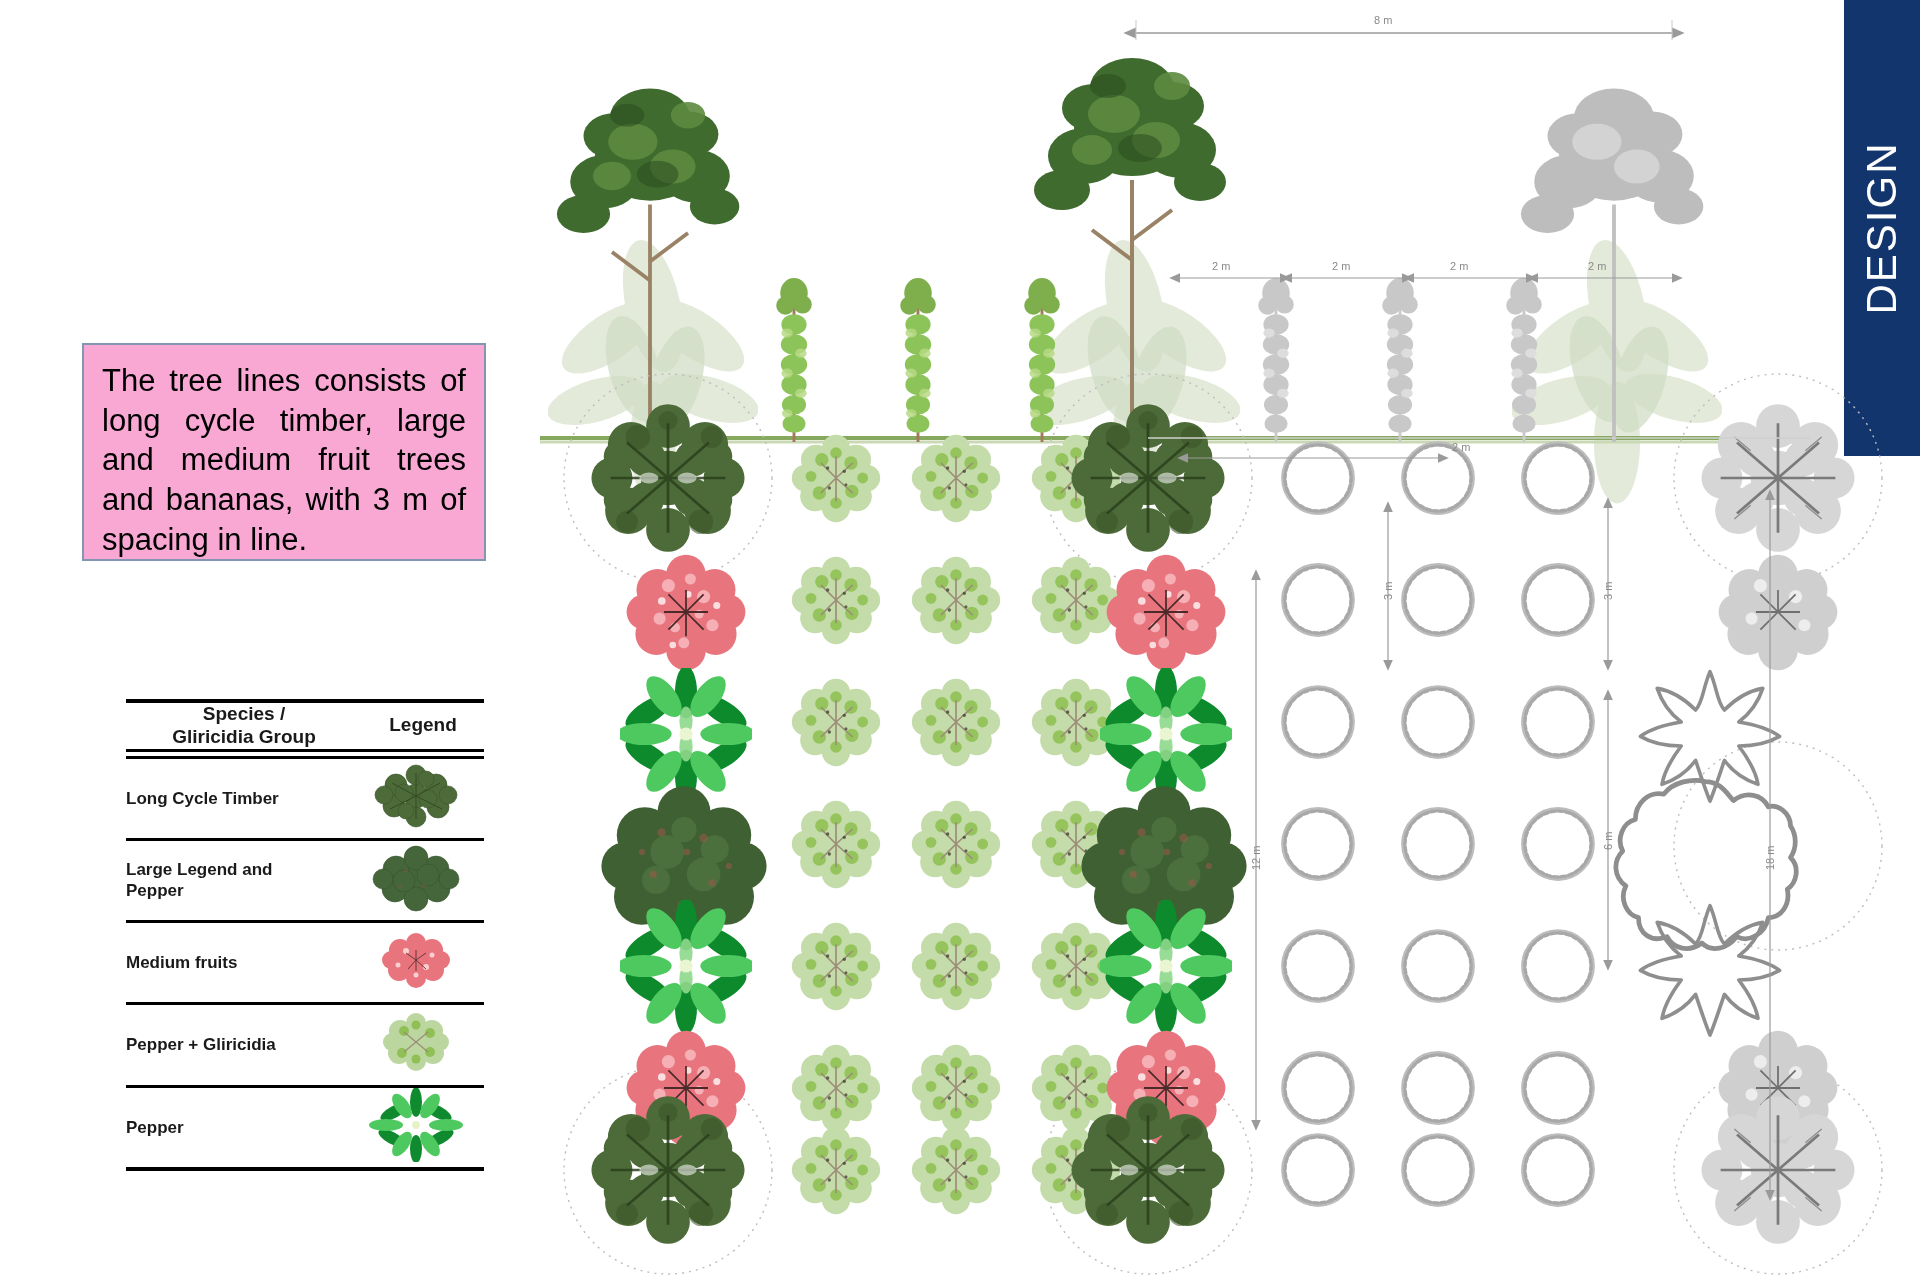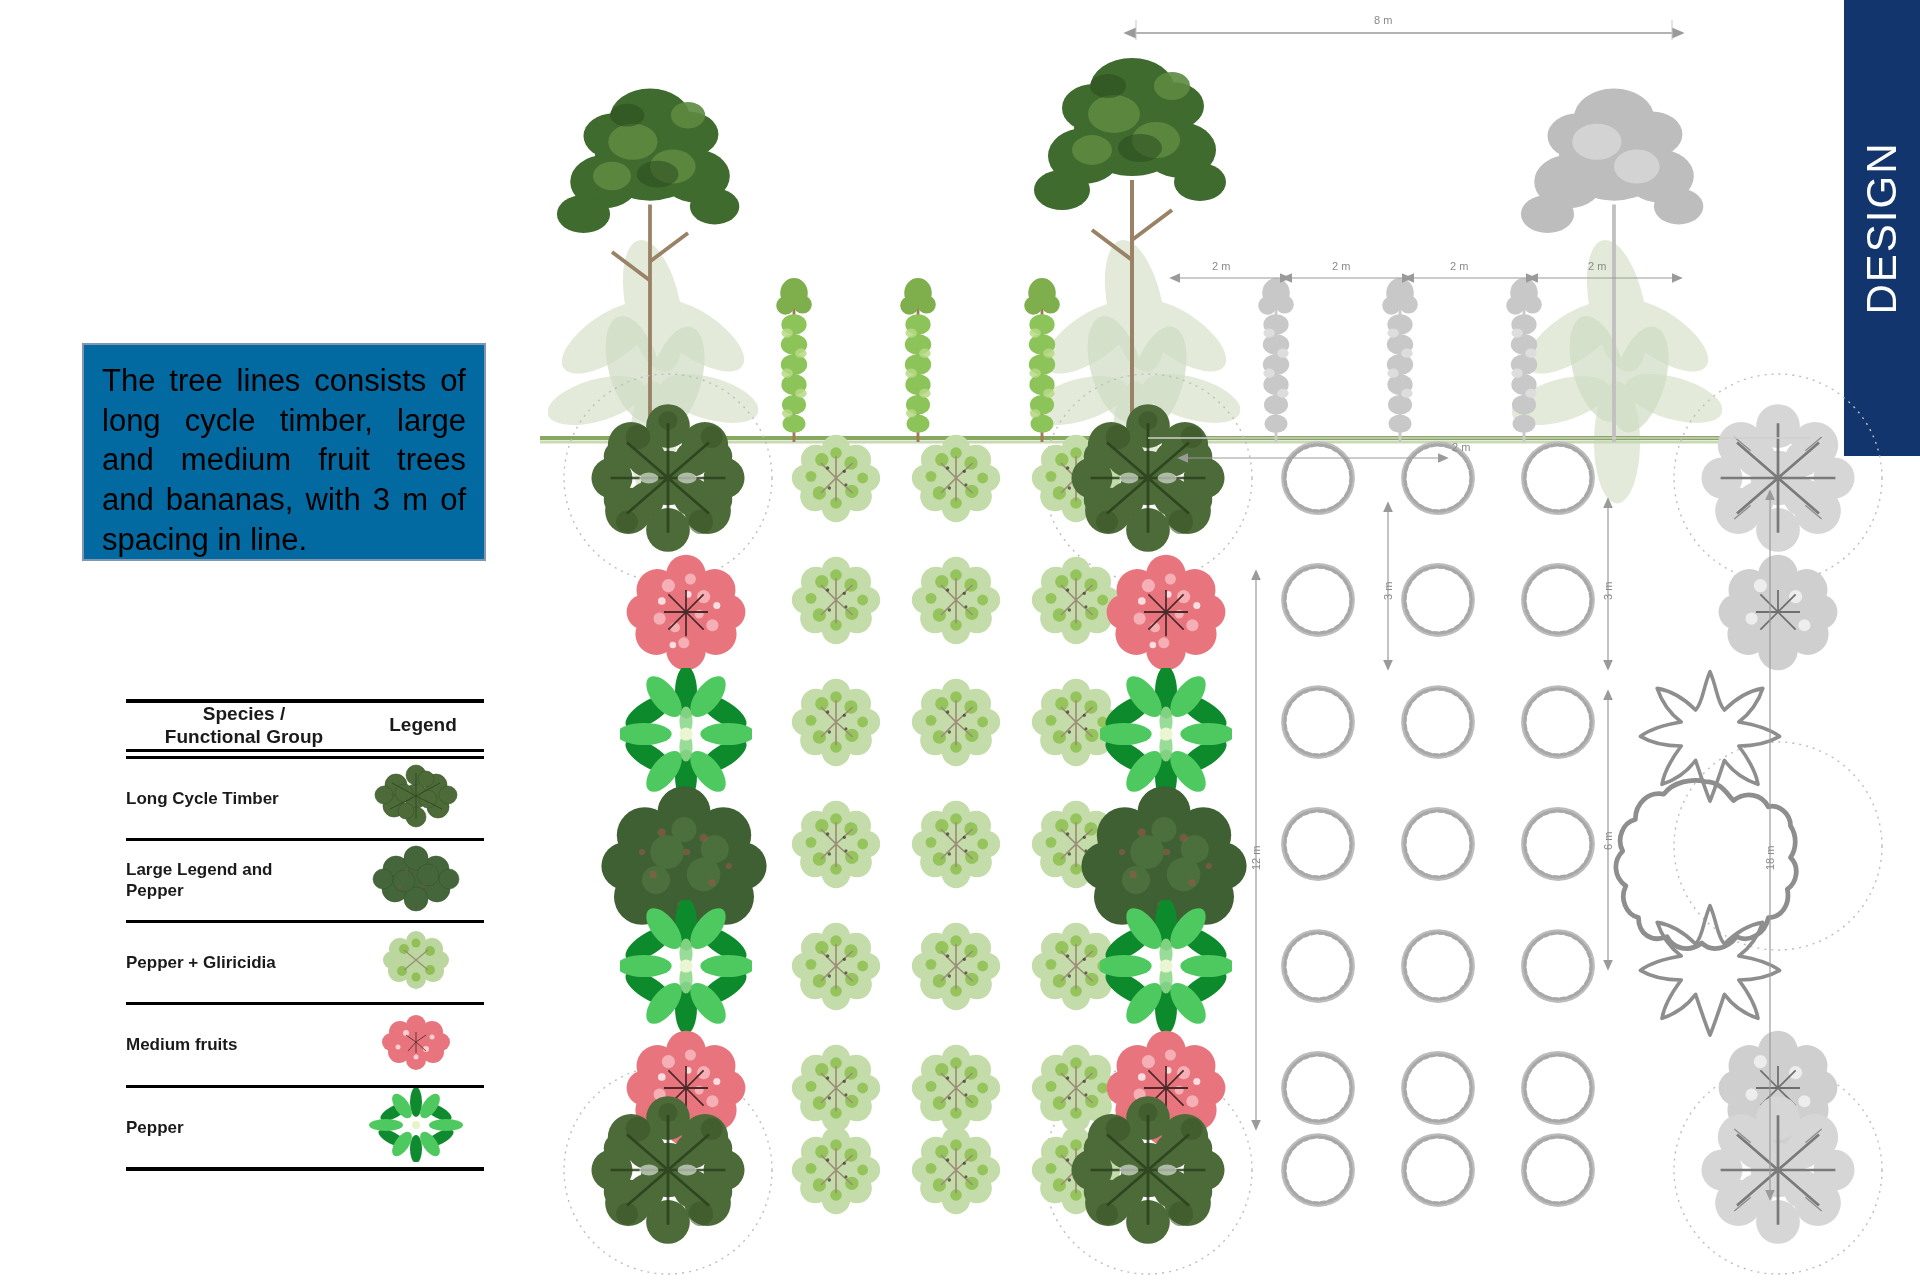--- a/index.html
+++ b/index.html
@@ -23,21 +23,21 @@
     white-space:nowrap;
     color:#ffffff;
     font-size:42px;
     letter-spacing:2px;
     font-family:"Liberation Sans", sans-serif;
   }
   
   #callout{
     position:absolute;left:82px;top:343px;width:404px;height:218px;
     border:2px solid #8296b4;
-    background:#0369a1;
+    background:#f9a8d4;
     box-sizing:border-box;
     padding:16px 18px 10px 18px;
   }
   #callout p{
     margin:0;
     font-size:31px;
     line-height:1.28;
     color:#000;
     text-align:justify;
     text-align-last:left;
@@ -105,21 +105,21 @@
 <div id="callout">
   <p>The tree lines consists of   long cycle timber, large and medium fruit trees and bananas, with 3 m of spacing in line.</p>
 </div>
 
 <div id="legend">
   <table>
     <tbody>
         <tr class="lg-head">
       <td class="lg-col1">
         <span>Species /</span><br>
-        <span>Functional Group</span>
+        <span>Gliricidia Group</span>
       </td>
       <td class="c2 sym">Legend</td>
     </tr>
     <tr>
           <td class="dbl" colspan="2"></td>
         </tr>
 
     <tr class="lg-row">
       <td class="lg-col1">Long Cycle Timber</td>
       <td class="sym">
@@ -169,20 +169,49 @@
           <g fill="#7a5a40" opacity=".5">
             <circle cx="44" cy="30" r="2"></circle>
                 <circle cx="62" cy="45" r="2"></circle>
                 <circle cx="38" cy="46" r="2"></circle>
           </g>
         </svg>
       </td>
     </tr>
 
     <tr class="lg-row">
+      <td class="lg-col1">Medium fruits</td>
+      <td class="sym">
+        <svg width="108" height="74" viewBox="0 0 108 74">
+          <g fill="#e8747e">
+            <circle cx="54" cy="37" r="15"></circle>
+            <circle cx="38" cy="27" r="11"></circle>
+                <circle cx="70" cy="27" r="11"></circle>
+            <circle cx="37" cy="47" r="11"></circle>
+                <circle cx="71" cy="47" r="11"></circle>
+            <circle cx="54" cy="20" r="10"></circle>
+                <circle cx="54" cy="55" r="10"></circle>
+            <circle cx="29" cy="37" r="9"></circle>
+                <circle cx="79" cy="37" r="9"></circle>
+          </g>
+          <g fill="#ffdede" opacity=".85">
+            <circle cx="44" cy="28" r="3"></circle>
+                <circle cx="64" cy="44" r="3"></circle>
+                <circle cx="36" cy="42" r="2.5"></circle>
+            <circle cx="70" cy="32" r="2.5"></circle>
+                <circle cx="54" cy="52" r="2.5"></circle>
+          </g>
+          <g stroke="#5a3030" stroke-width="0.9" fill="none">
+            <path d="M54 37 L44 30 M54 37 L64 30 M54 37 L46 46 M54 37 L64 46 M54 37 L54 27 M54 37 L54 48"></path>
+          </g>
+        </svg>
+      </td>
+    </tr>
+
+    <tr class="lg-row">
       <td class="lg-col1">Pepper + Gliricidia</td>
       <td class="sym">
         <svg width="108" height="74" viewBox="0 0 108 74">
           <g fill="#bcd6a0">
             <circle cx="54" cy="37" r="16"></circle>
             <circle cx="38" cy="26" r="11"></circle>
                 <circle cx="70" cy="26" r="11"></circle>
             <circle cx="37" cy="48" r="11"></circle>
                 <circle cx="71" cy="48" r="11"></circle>
             <circle cx="54" cy="18" r="10"></circle>
@@ -193,49 +222,20 @@
           <g fill="#8fbf55">
             <circle cx="42" cy="26" r="5"></circle>
                 <circle cx="68" cy="28" r="5"></circle>
             <circle cx="40" cy="48" r="5"></circle>
                 <circle cx="68" cy="47" r="5"></circle>
             <circle cx="54" cy="20" r="4.5"></circle>
                 <circle cx="54" cy="54" r="4.5"></circle>
           </g>
           <g stroke="#9a8a78" stroke-width="1.1" fill="none">
             <path d="M54 37 L42 27 M54 37 L66 27 M54 37 L42 47 M54 37 L66 47"></path>
-          </g>
-        </svg>
-      </td>
-    </tr>
-
-    <tr class="lg-row">
-      <td class="lg-col1">Medium fruits</td>
-      <td class="sym">
-        <svg width="108" height="74" viewBox="0 0 108 74">
-          <g fill="#e8747e">
-            <circle cx="54" cy="37" r="15"></circle>
-            <circle cx="38" cy="27" r="11"></circle>
-                <circle cx="70" cy="27" r="11"></circle>
-            <circle cx="37" cy="47" r="11"></circle>
-                <circle cx="71" cy="47" r="11"></circle>
-            <circle cx="54" cy="20" r="10"></circle>
-                <circle cx="54" cy="55" r="10"></circle>
-            <circle cx="29" cy="37" r="9"></circle>
-                <circle cx="79" cy="37" r="9"></circle>
-          </g>
-          <g fill="#ffdede" opacity=".85">
-            <circle cx="44" cy="28" r="3"></circle>
-                <circle cx="64" cy="44" r="3"></circle>
-                <circle cx="36" cy="42" r="2.5"></circle>
-            <circle cx="70" cy="32" r="2.5"></circle>
-                <circle cx="54" cy="52" r="2.5"></circle>
-          </g>
-          <g stroke="#5a3030" stroke-width="0.9" fill="none">
-            <path d="M54 37 L44 30 M54 37 L64 30 M54 37 L46 46 M54 37 L64 46 M54 37 L54 27 M54 37 L54 48"></path>
           </g>
         </svg>
       </td>
     </tr>
 
     <tr class="lg-row">
       <td class="lg-col1">Pepper</td>
       <td class="sym">
         <svg width="108" height="74" viewBox="0 0 108 74">
           <g stroke="none">

